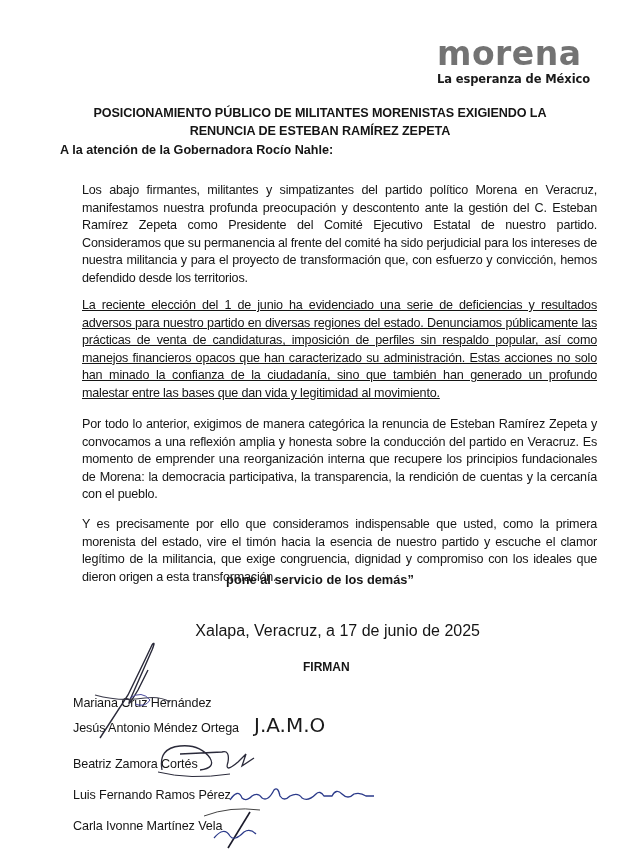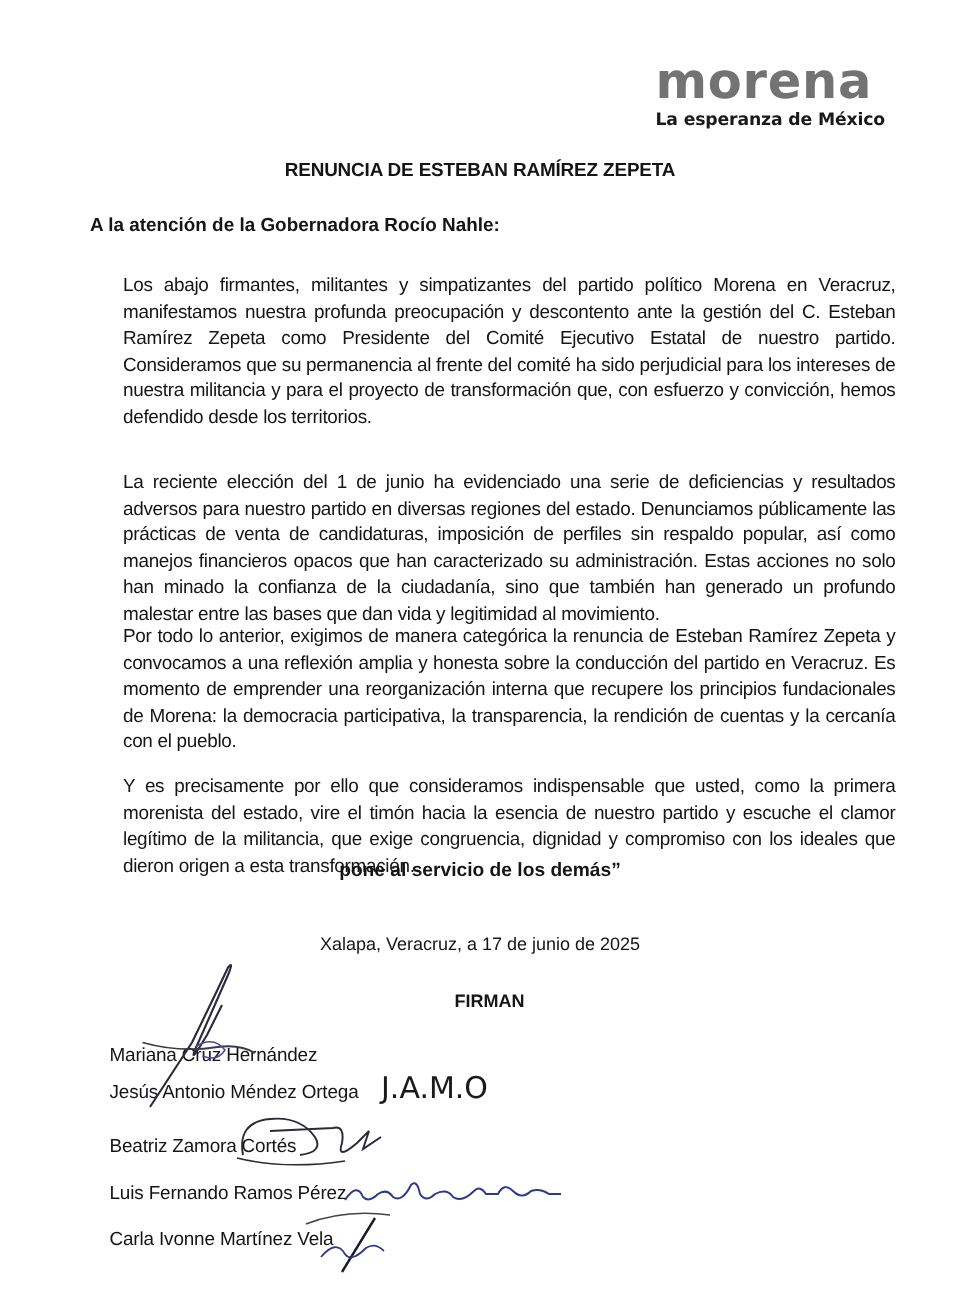--- a/index.html
+++ b/index.html
@@ -9,45 +9,46 @@
   .logo-word { font-family: "DejaVu Sans", sans-serif; font-weight: bold; font-size: 33px;
                color: #737373; letter-spacing: 0.5px; line-height: 32px; display: block; }
   .logo-tag { font-family: "DejaVu Sans", sans-serif; font-weight: bold; font-size: 11.5px;
               color: #1a1a1a; display: block; margin-top: 2px; letter-spacing: -0.1px; }
   .title { position: absolute; left: 70px; width: 500px; top: 104px; text-align: center;
            font-weight: bold; font-size: 12.6px; line-height: 18px; letter-spacing: -0.1px; }
   .greeting { position: absolute; left: 60px; top: 143px; font-weight: bold; font-size: 12.6px; }
   .para { position: absolute; left: 70px; width: 515px; font-size: 12.6px; line-height: 17.6px;
           text-align: justify; letter-spacing: -0.2px; margin: 12px; }
   .p1 { top: 170px; }
-  .p2 { top: 301px; }
+  .p2 { top: 285px; text-decoration: underline; }
   .p3 { top: 404px; }
   .p4 { top: 504px; }
   .quote { position: absolute; left: 160px; width: 320px; top: 571px; text-align: center;
            font-weight: bold; font-size: 12.8px; line-height: 17px; }
-  .place-date { position: absolute; left: 160px; width: 320px; top: 622px; text-align: center;
-                font-size: 12px; }
+  .place-date { position: absolute; left: 160px; width: 320px; top: 622px; text-align: right;
+                font-size: 16px; }
   .firman { position: absolute; left: 303px; top: 660px; font-weight: bold; font-size: 12px; }
   .signer { position: absolute; left: 73px; font-size: 12.6px; letter-spacing: -0.1px; }
   .s1 { top: 696px; }
   .s2 { top: 721px; }
   .s3 { top: 757px; }
   .s4 { top: 788px; }
   .s5 { top: 819px; }
   .sig { position: absolute; pointer-events: none; }
 </style>
 </head>
 <body>
 
 <div class="logo">
   <span class="logo-word">morena</span>
   <span class="logo-tag">La esperanza de México</span>
 </div>
 
 <div class="title">
+  <div>POSICIONAMIENTO PÚBLICO DE MILITANTES MORENISTAS EXIGIENDO LA</div>
   <div>RENUNCIA DE ESTEBAN RAMÍREZ ZEPETA</div>
 </div>
 
 <div class="greeting">A la atención de la Gobernadora Rocío Nahle:</div>
 
 <p class="para p1">Los abajo firmantes, militantes y simpatizantes del partido político Morena en Veracruz, manifestamos nuestra profunda preocupación y descontento ante la gestión del C. Esteban Ramírez Zepeta como Presidente del Comité Ejecutivo Estatal de nuestro partido. Consideramos que su permanencia al frente del comité ha sido perjudicial para los intereses de nuestra militancia y para el proyecto de transformación que, con esfuerzo y convicción, hemos defendido desde los territorios.</p>
 <p class="para p2">La reciente elección del 1 de junio ha evidenciado una serie de deficiencias y resultados adversos para nuestro partido en diversas regiones del estado. Denunciamos públicamente las prácticas de venta de candidaturas, imposición de perfiles sin respaldo popular, así como manejos financieros opacos que han caracterizado su administración. Estas acciones no solo han minado la confianza de la ciudadanía, sino que también han generado un profundo malestar entre las bases que dan vida y legitimidad al movimiento.</p>
 <p class="para p3">Por todo lo anterior, exigimos de manera categórica la renuncia de Esteban Ramírez Zepeta y convocamos a una reflexión amplia y honesta sobre la conducción del partido en Veracruz. Es momento de emprender una reorganización interna que recupere los principios fundacionales de Morena: la democracia participativa, la transparencia, la rendición de cuentas y la cercanía con el pueblo.</p>
 <p class="para p4">Y es precisamente por ello que consideramos indispensable que usted, como la primera morenista del estado, vire el timón hacia la esencia de nuestro partido y escuche el clamor legítimo de la militancia, que exige congruencia, dignidad y compromiso con los ideales que dieron origen a esta transformación.</p>
 

